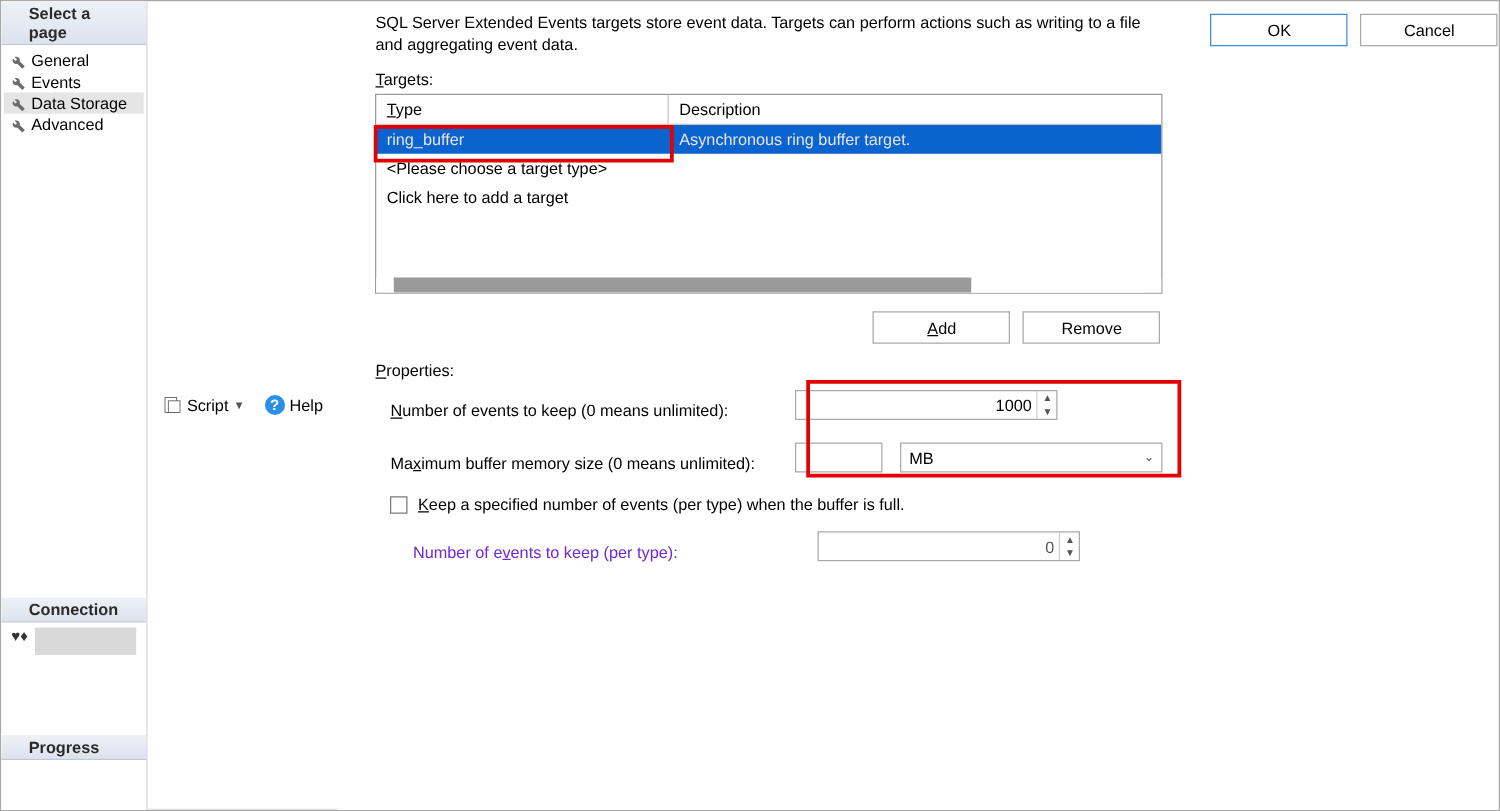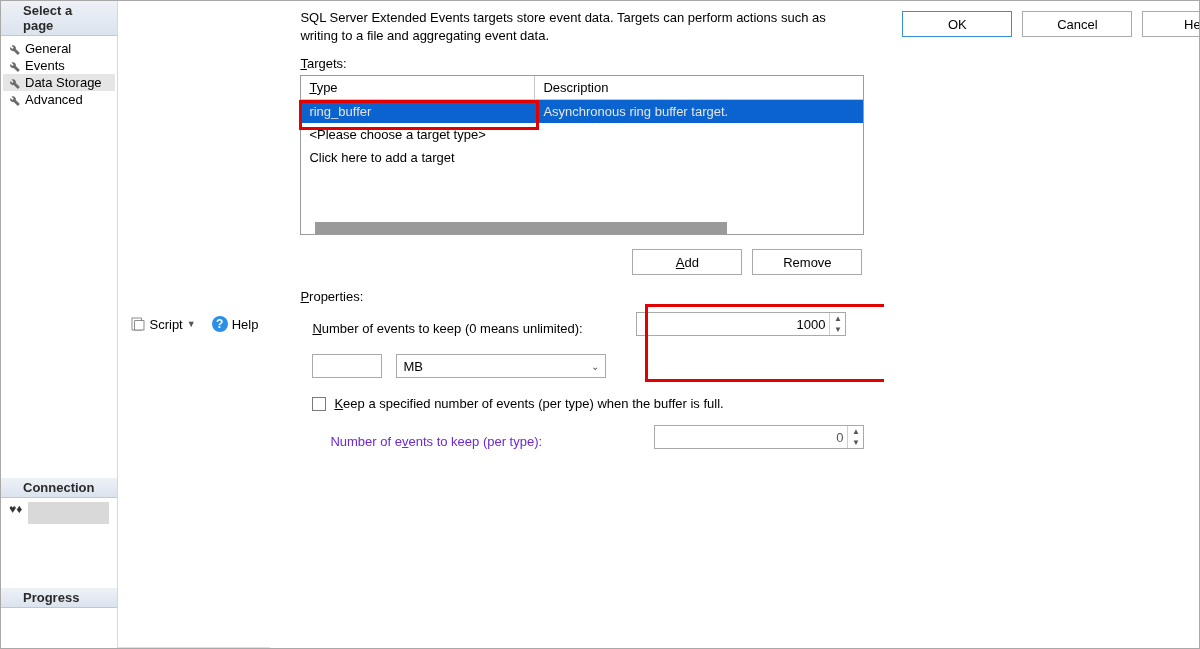--- a/index.html
+++ b/index.html
@@ -184,20 +184,21 @@
               <div class="num-input">
                 <input value="1000" style="">
                 <div class="spin">
                     <div>▲</div>
                     <div>▼</div>
                   </div>
               </div>
             </div>
 
             <div class="prop-row">
+              <div class="prop-lbl"><span>Ma</span><u>x</u><span>imum buffer memory size (0 means unlimited):</span></div>
               <div class="small-input">
                 <input value="1" style="">
               </div>
               <div class="unit-select">
                 <span>MB</span>
                 <span class="caret">⌄</span>
               </div>
             </div>
 
             <div class="red-box" style="left:333px;top:-8px;width:300px;height:78px"></div>

